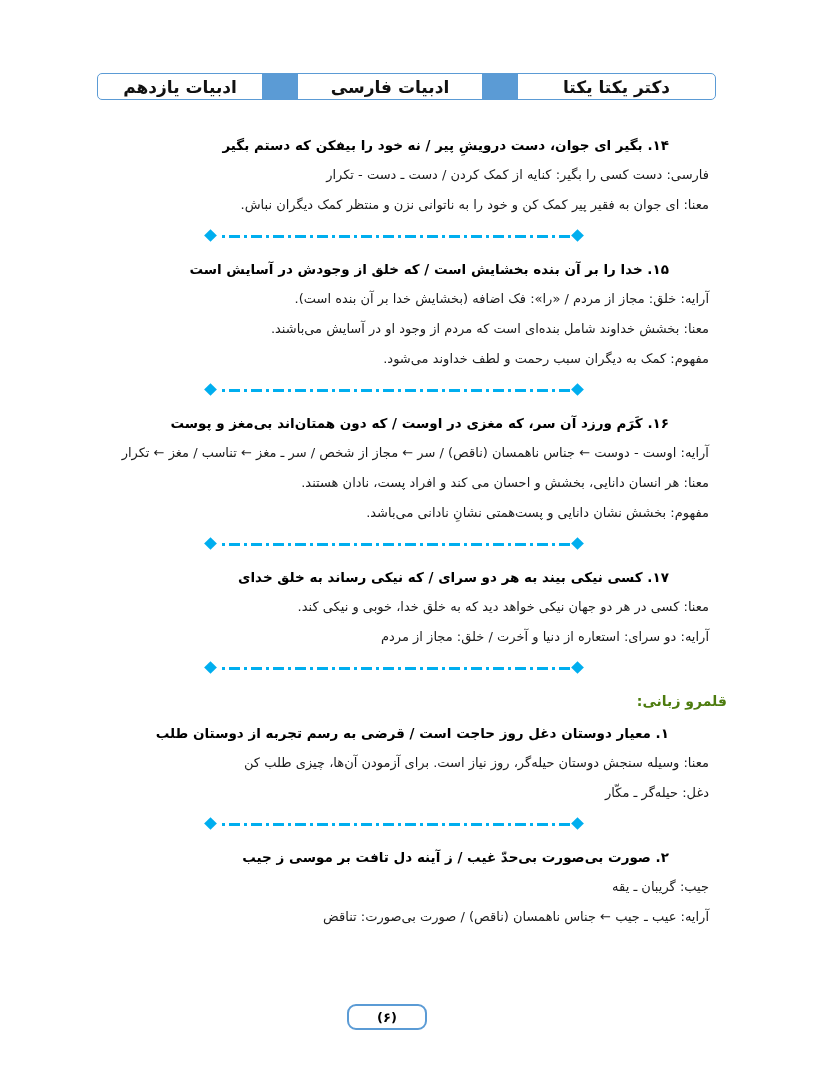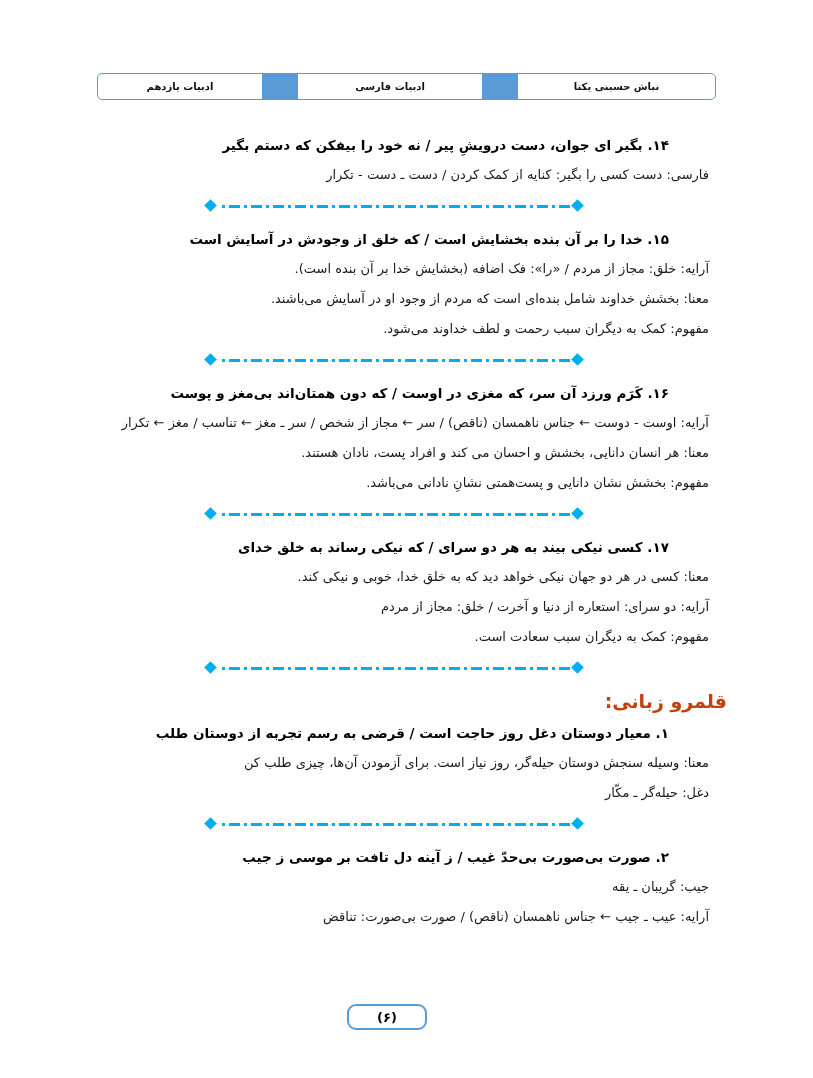--- a/index.html
+++ b/index.html
@@ -26,21 +26,21 @@
     flex-direction: row; 
     align-items: stretch;
     overflow: hidden;
     box-sizing: border-box;
     background: #ffffff;
   }
   .header-cell {
     display: flex;
     align-items: center;
     justify-content: center;
-    font-size: 10px;
+    font-size: 17px;
     font-weight: bold;
     color: #111111;
     white-space: nowrap;
   }
   .hc-right  { flex: 0 0 197px; }
   .hc-center { flex: 0 0 184px; }
   .hc-left   { flex: 1 1 auto; }
   .header-square {
     flex: 0 0 36px;
     background: #5b9bd5;
@@ -59,22 +59,22 @@
     font-weight: bold;
     font-size: 13.5px;
     color: #000000;
     line-height: 30px;
     margin-right: 58px;
     margin-top: 2px;
     white-space: nowrap;
   }
   .heading {
     font-weight: bold;
-    font-size: 19px;
-    color: #c2410c;
+    font-size: 14px;
+    color: #4d7c0f;
     line-height: 30px;
     margin-top: 2px;
     white-space: nowrap;
   }
   .line {
     font-size: 13px;
     color: #1a1a1a;
     line-height: 30px;
     margin-right: 18px;
     white-space: nowrap;
@@ -130,51 +130,51 @@
     color: #000000;
     box-sizing: border-box;
   }
 </style>
 </head>
 <body>
 
 <div class="page">
 
   <div class="header">
-    <div class="header-cell hc-right">نباش حسینی یکتا</div>
+    <div class="header-cell hc-right">دکتر یکتا یکتا</div>
     <div class="header-square"></div>
     <div class="header-cell hc-center">ادبیات فارسی</div>
     <div class="header-square"></div>
     <div class="header-cell hc-left">ادبیات یازدهم</div>
   </div>
 
   <div class="content">
       <div class="verse">۱۴. بگیر ای جوان، دست درویشِ پیر / نه خود را بیفکن که دستم بگیر</div>
       <div class="line">فارسی: دست کسی را بگیر: کنایه از کمک کردن / دست ـ دست - تکرار</div>
+      <div class="line">معنا: ای جوان به فقیر پیر کمک کن و خود را به ناتوانی نزن و منتظر کمک دیگران نباش.</div>
       <div class="sep-row">
         <div class="sep-line"></div>
       </div>
       <div class="verse">۱۵. خدا را بر آن بنده بخشایش است / که خلق از وجودش در آسایش است</div>
       <div class="line">آرایه: خلق: مجاز از مردم / «را»: فک اضافه (بخشایش خدا بر آن بنده است).</div>
       <div class="line">معنا: بخشش خداوند شامل بنده‌ای است که مردم از وجود او در آسایش می‌باشند.</div>
       <div class="line">مفهوم: کمک به دیگران سبب رحمت و لطف خداوند می‌شود.</div>
       <div class="sep-row">
         <div class="sep-line"></div>
       </div>
       <div class="verse">۱۶. کَرَم ورزد آن سر، که مغزی در اوست / که دون همتان‌اند بی‌مغز و پوست</div>
       <div class="line">آرایه: اوست - دوست ← جناس ناهمسان (ناقص) / سر ← مجاز از شخص / سر ـ مغز ← تناسب / مغز ← تکرار</div>
       <div class="line">معنا: هر انسان دانایی، بخشش و احسان می کند و افراد پست، نادان هستند.</div>
       <div class="line">مفهوم: بخشش نشان دانایی و پست‌همتی نشانِ نادانی می‌باشد.</div>
       <div class="sep-row">
         <div class="sep-line"></div>
       </div>
       <div class="verse">۱۷. کسی نیکی بیند به هر دو سرای / که نیکی رساند به خلق خدای</div>
       <div class="line">معنا: کسی در هر دو جهان نیکی خواهد دید که به خلق خدا، خوبی و نیکی کند.</div>
       <div class="line">آرایه: دو سرای: استعاره از دنیا و آخرت / خلق: مجاز از مردم</div>
-      <div class="line">مفهوم: کمک به دیگران سبب سعادت است.</div>
       <div class="sep-row">
         <div class="sep-line"></div>
       </div>
       <div class="heading">قلمرو زبانی:</div>
       <div class="verse">۱. معیار دوستان دغل روز حاجت است / قرضی به رسم تجربه از دوستان طلب</div>
       <div class="line">معنا: وسیله سنجش دوستان حیله‌گر، روز نیاز است. برای آزمودن آن‌ها، چیزی طلب کن</div>
       <div class="line">دغل: حیله‌گر ـ مکّار</div>
       <div class="sep-row">
         <div class="sep-line"></div>
       </div>

